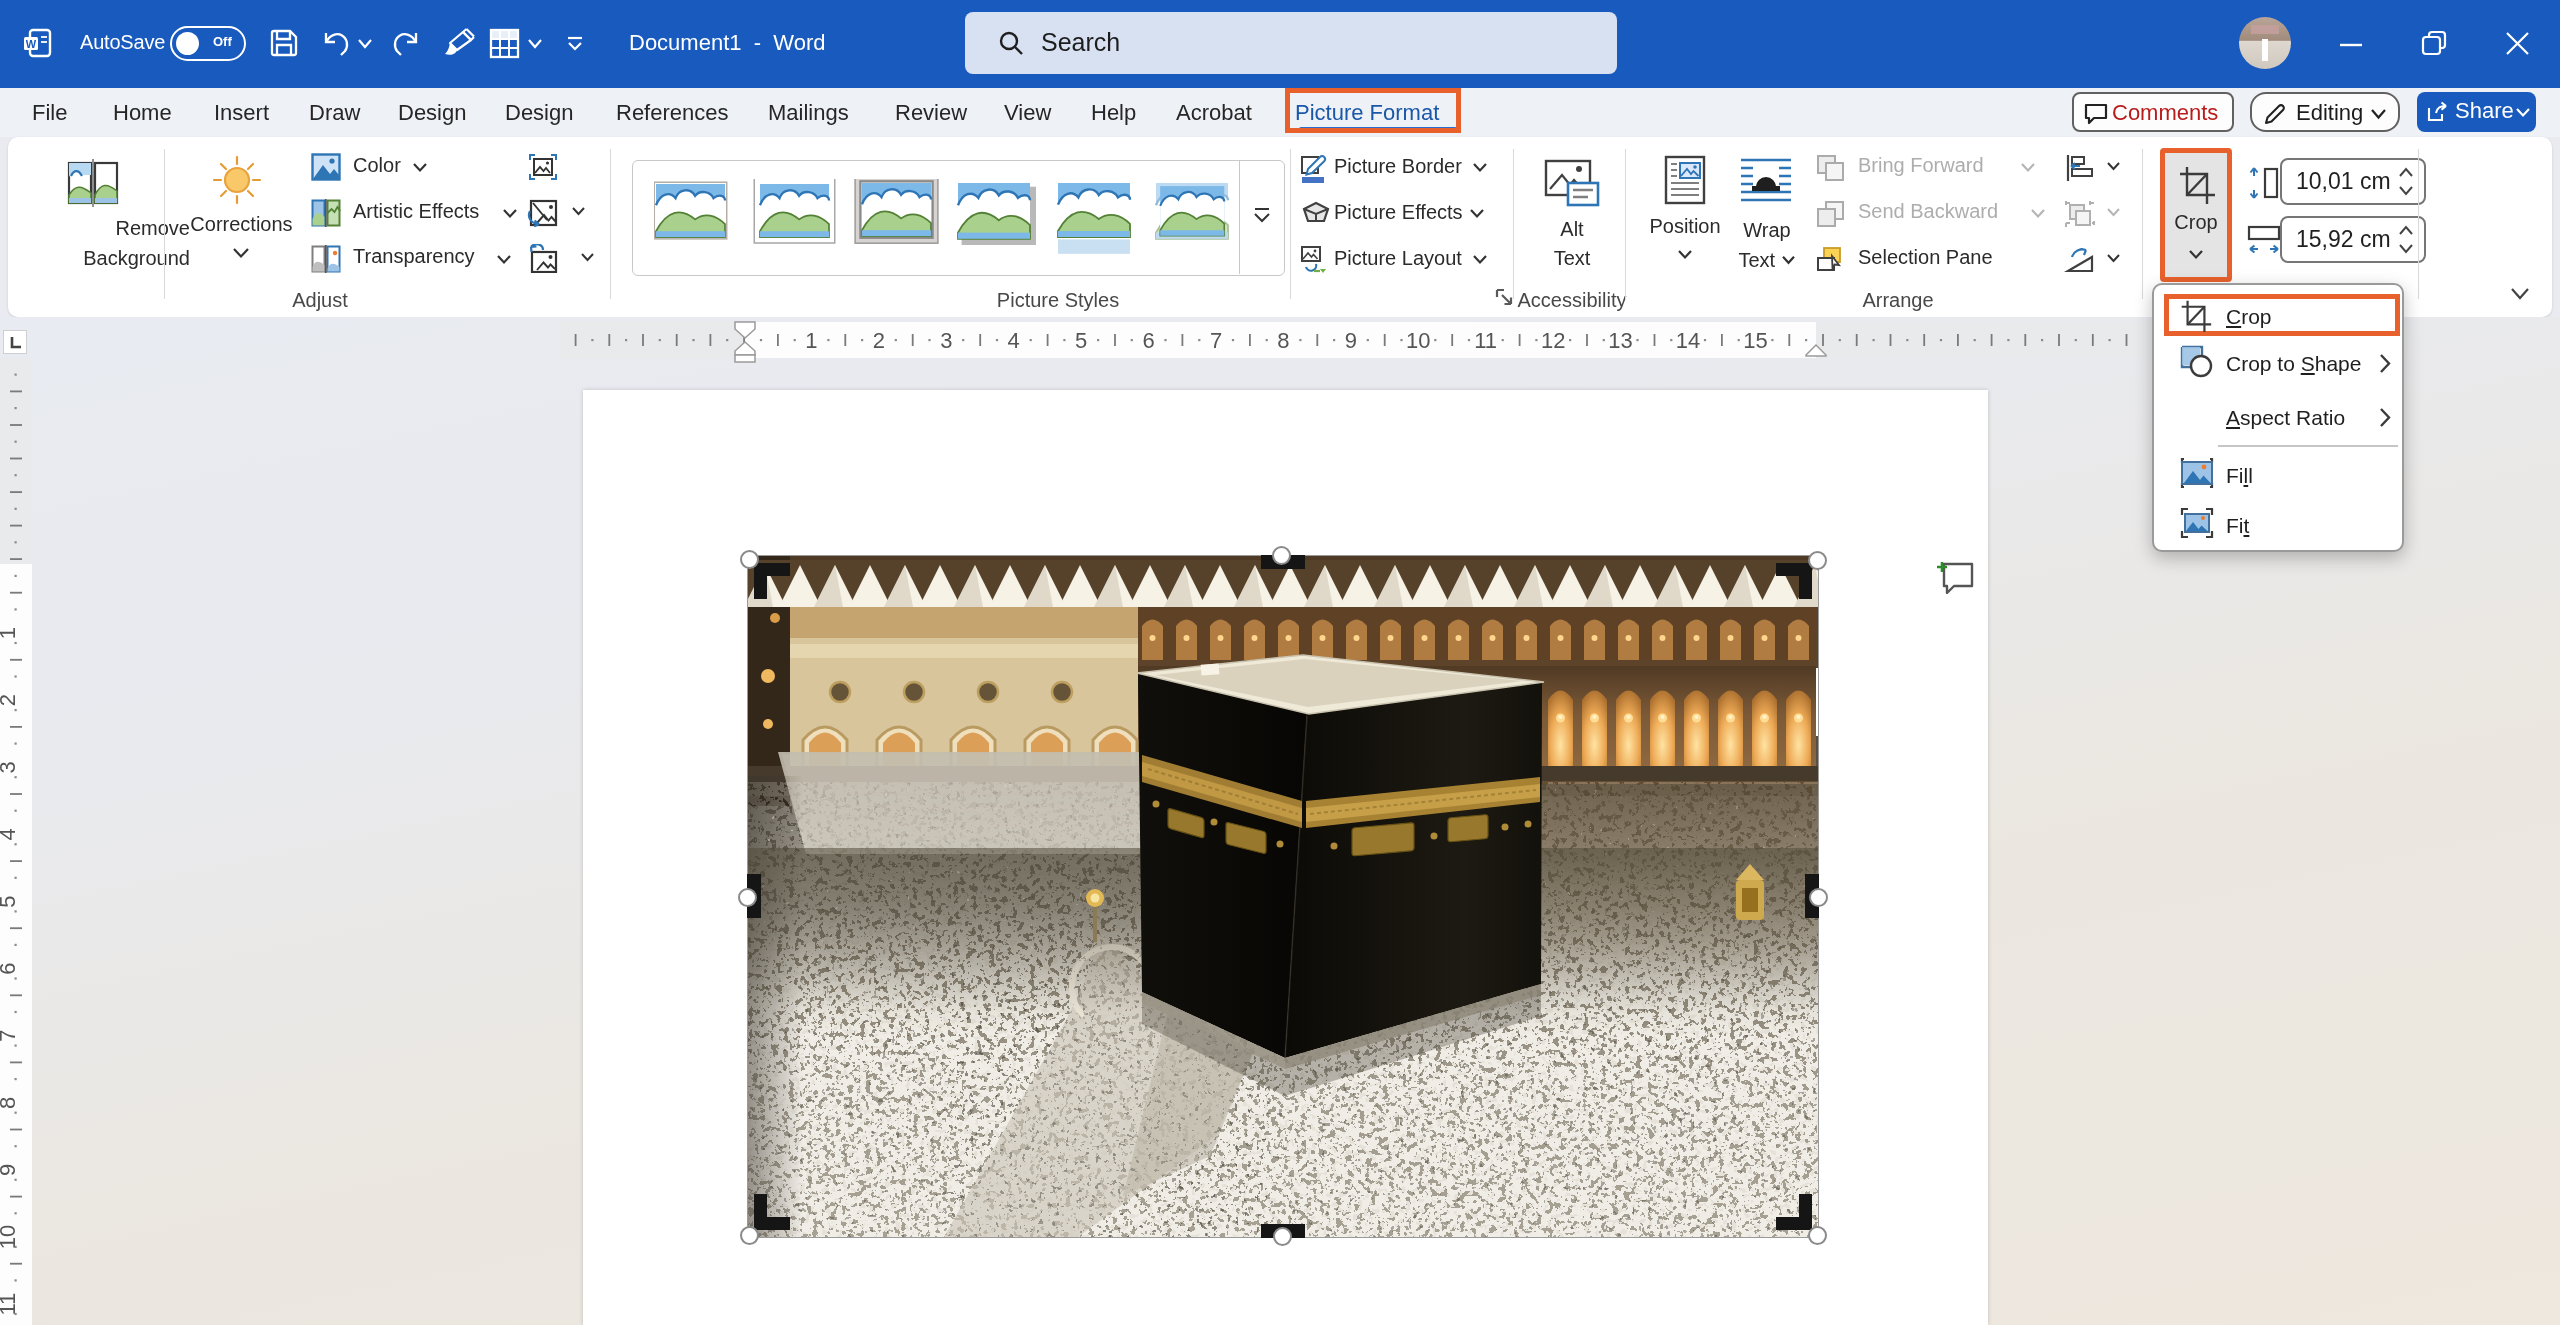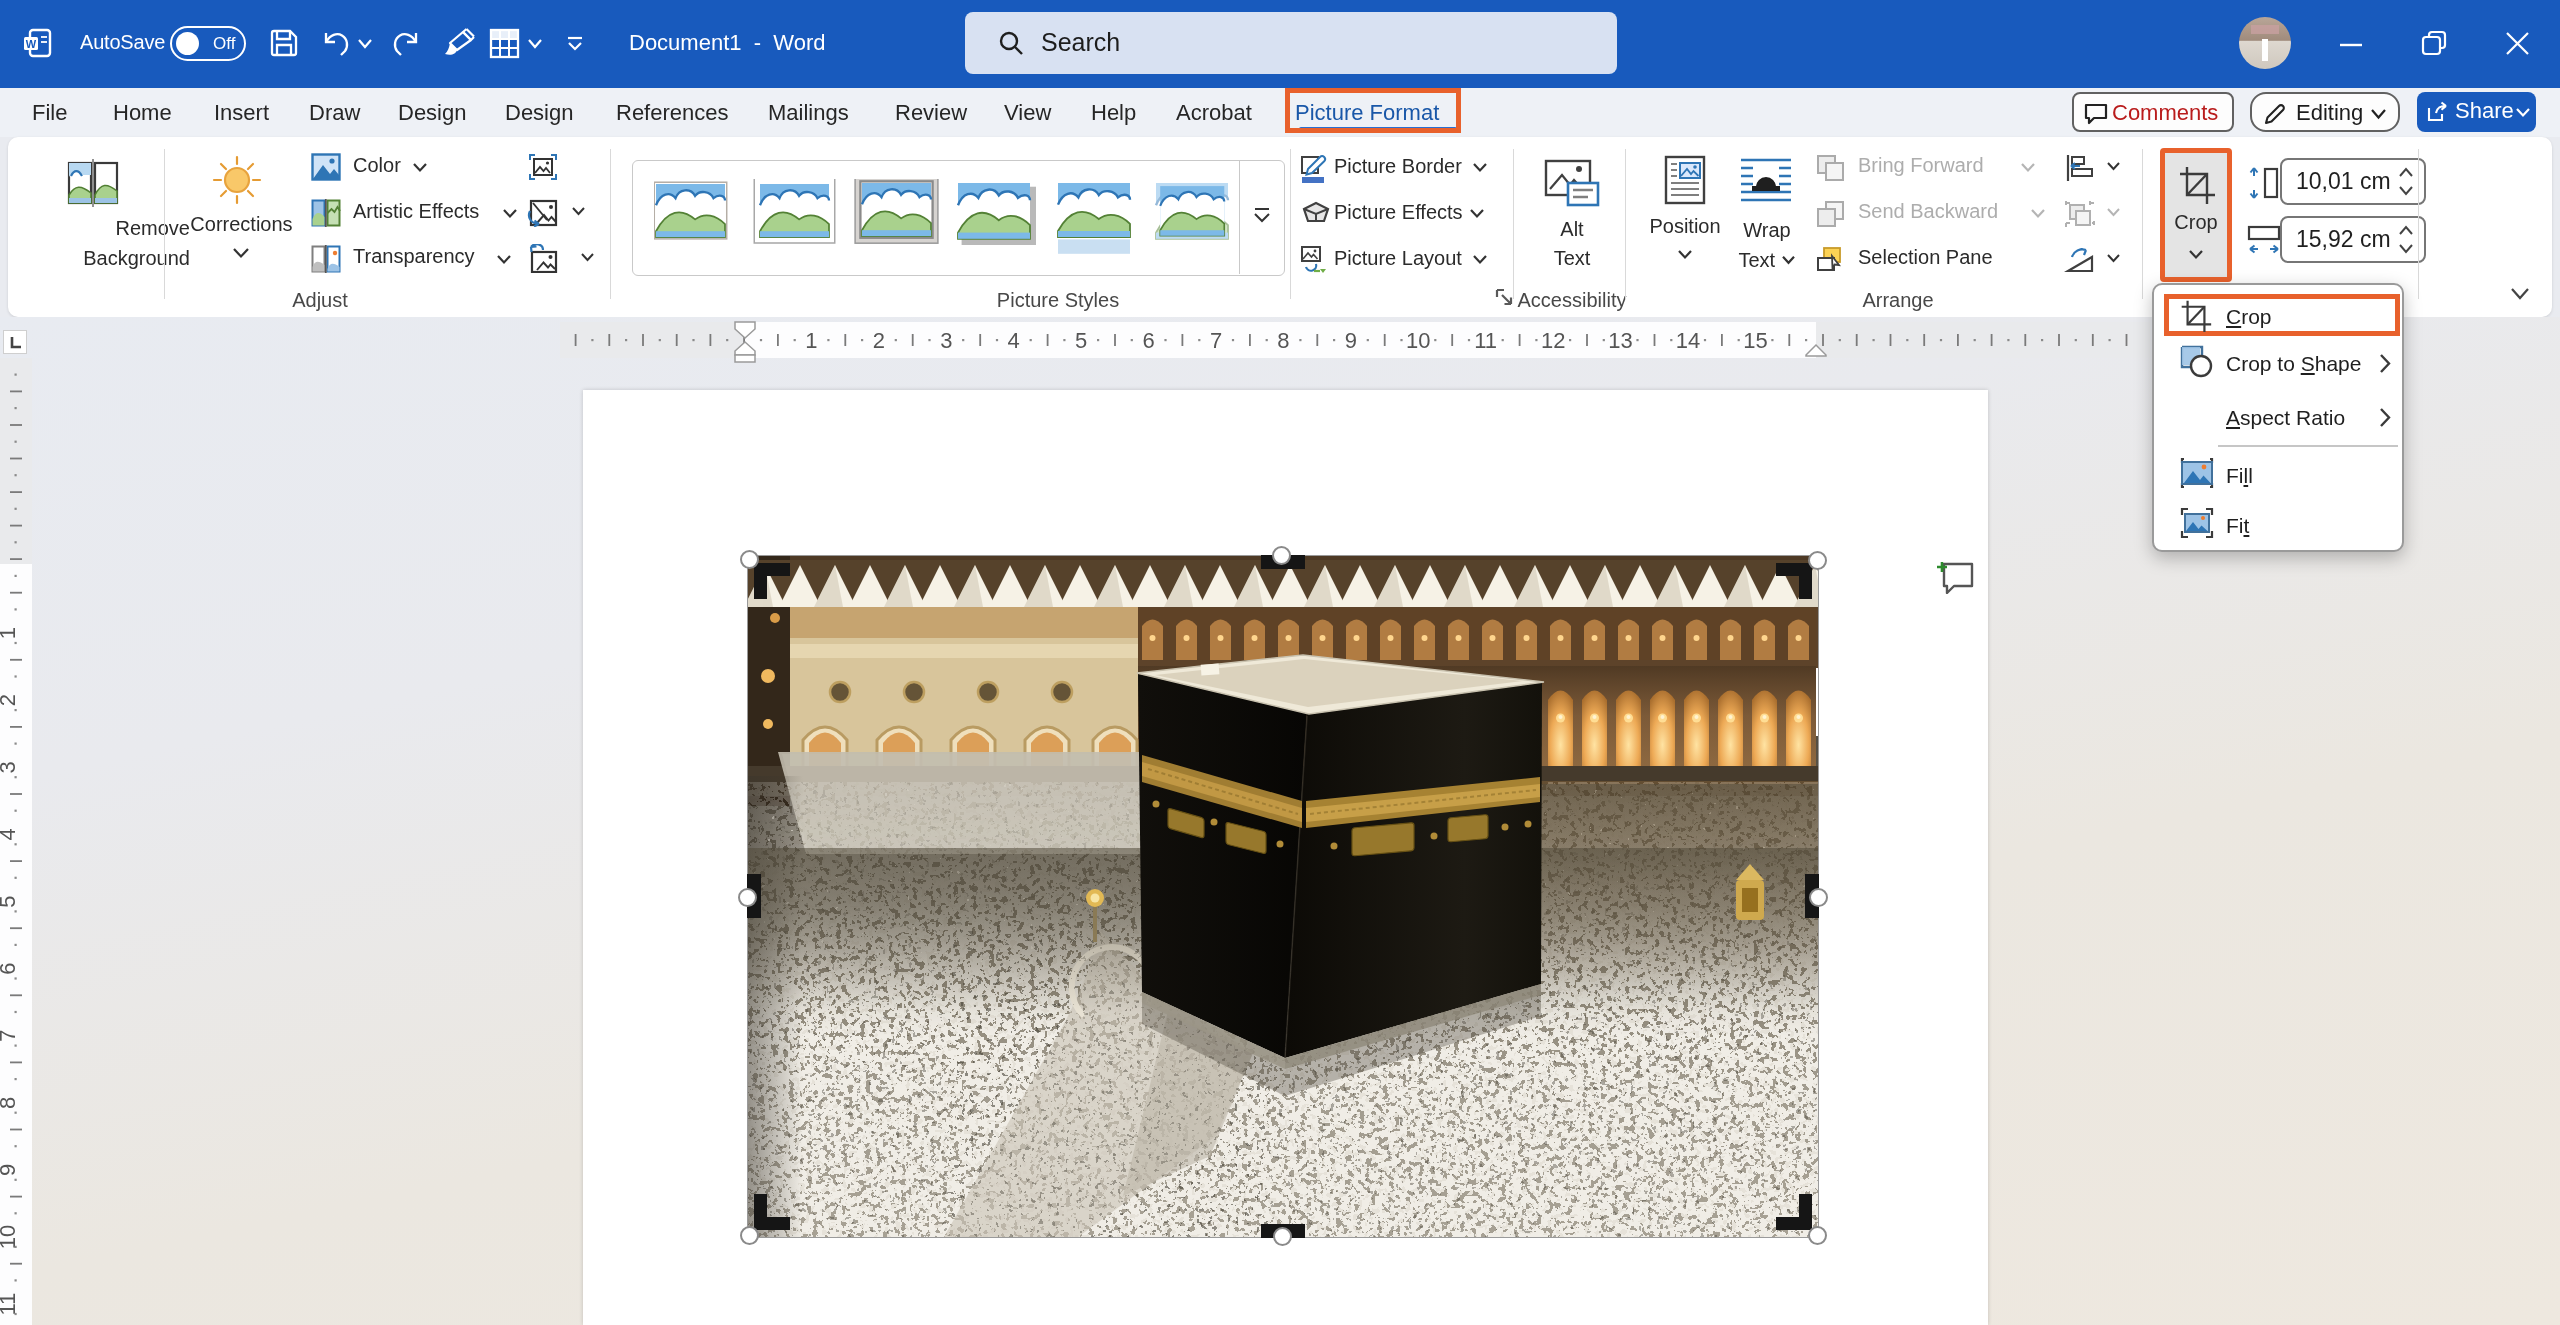--- a/index.html
+++ b/index.html
@@ -38,21 +38,21 @@
     <svg class="abs" style="left:22px;top:28px" width="30" height="30" viewBox="0 0 30 30">
       <rect x="8" y="2" width="20" height="26" rx="3" fill="none" stroke="#fff" stroke-width="2.4"></rect>
       <path d="M19 9 h6 M19 14 h6" stroke="#fff" stroke-width="1.8" opacity="0.9"></path>
       <rect x="2" y="9" width="14" height="13" rx="1.5" fill="#fff"></rect>
       <text x="9" y="19.5" font-size="11" font-weight="bold" fill="#185abd" text-anchor="middle" font-family="Liberation Sans">W</text>
     </svg>
     <div class="txt" style="left:80px;top:31px;font-size:20px;letter-spacing:-0.2px;">AutoSave</div>
 
     <div class="abs" style="left:170px;top:26px;width:76px;height:35px;border:2.4px solid #fff;border-radius:18px;">
       <div class="abs" style="left:4px;top:4px;width:23px;height:23px;border-radius:50%;background:#fff;"></div>
-      <div class="txt" style="left:41px;top:6px;font-size:17px;color:#fff;">Off</div>
+      <div class="txt" style="left:41px;top:6px;font-size:13px;color:#fff;font-weight:bold;">Off</div>
     </div>
 
     <svg class="abs" style="left:268px;top:27px" width="32" height="32" viewBox="0 0 32 32">
       <path d="M4 6 a2 2 0 0 1 2-2 H22 L28 10 V26 a2 2 0 0 1 -2 2 H6 a2 2 0 0 1 -2-2 Z" fill="none" stroke="#fff" stroke-width="2.3"></path>
       <path d="M9 4 V12 H22 V4.5" fill="none" stroke="#fff" stroke-width="2.3"></path>
       <path d="M9 28 V18 H23 V28" fill="none" stroke="#fff" stroke-width="2.3"></path>
     </svg>
 
     <svg class="abs" style="left:320px;top:27px" width="34" height="32" viewBox="0 0 34 32">
       <path d="M6 6 V15 H15" fill="none" stroke="#fff" stroke-width="2.3"></path>

